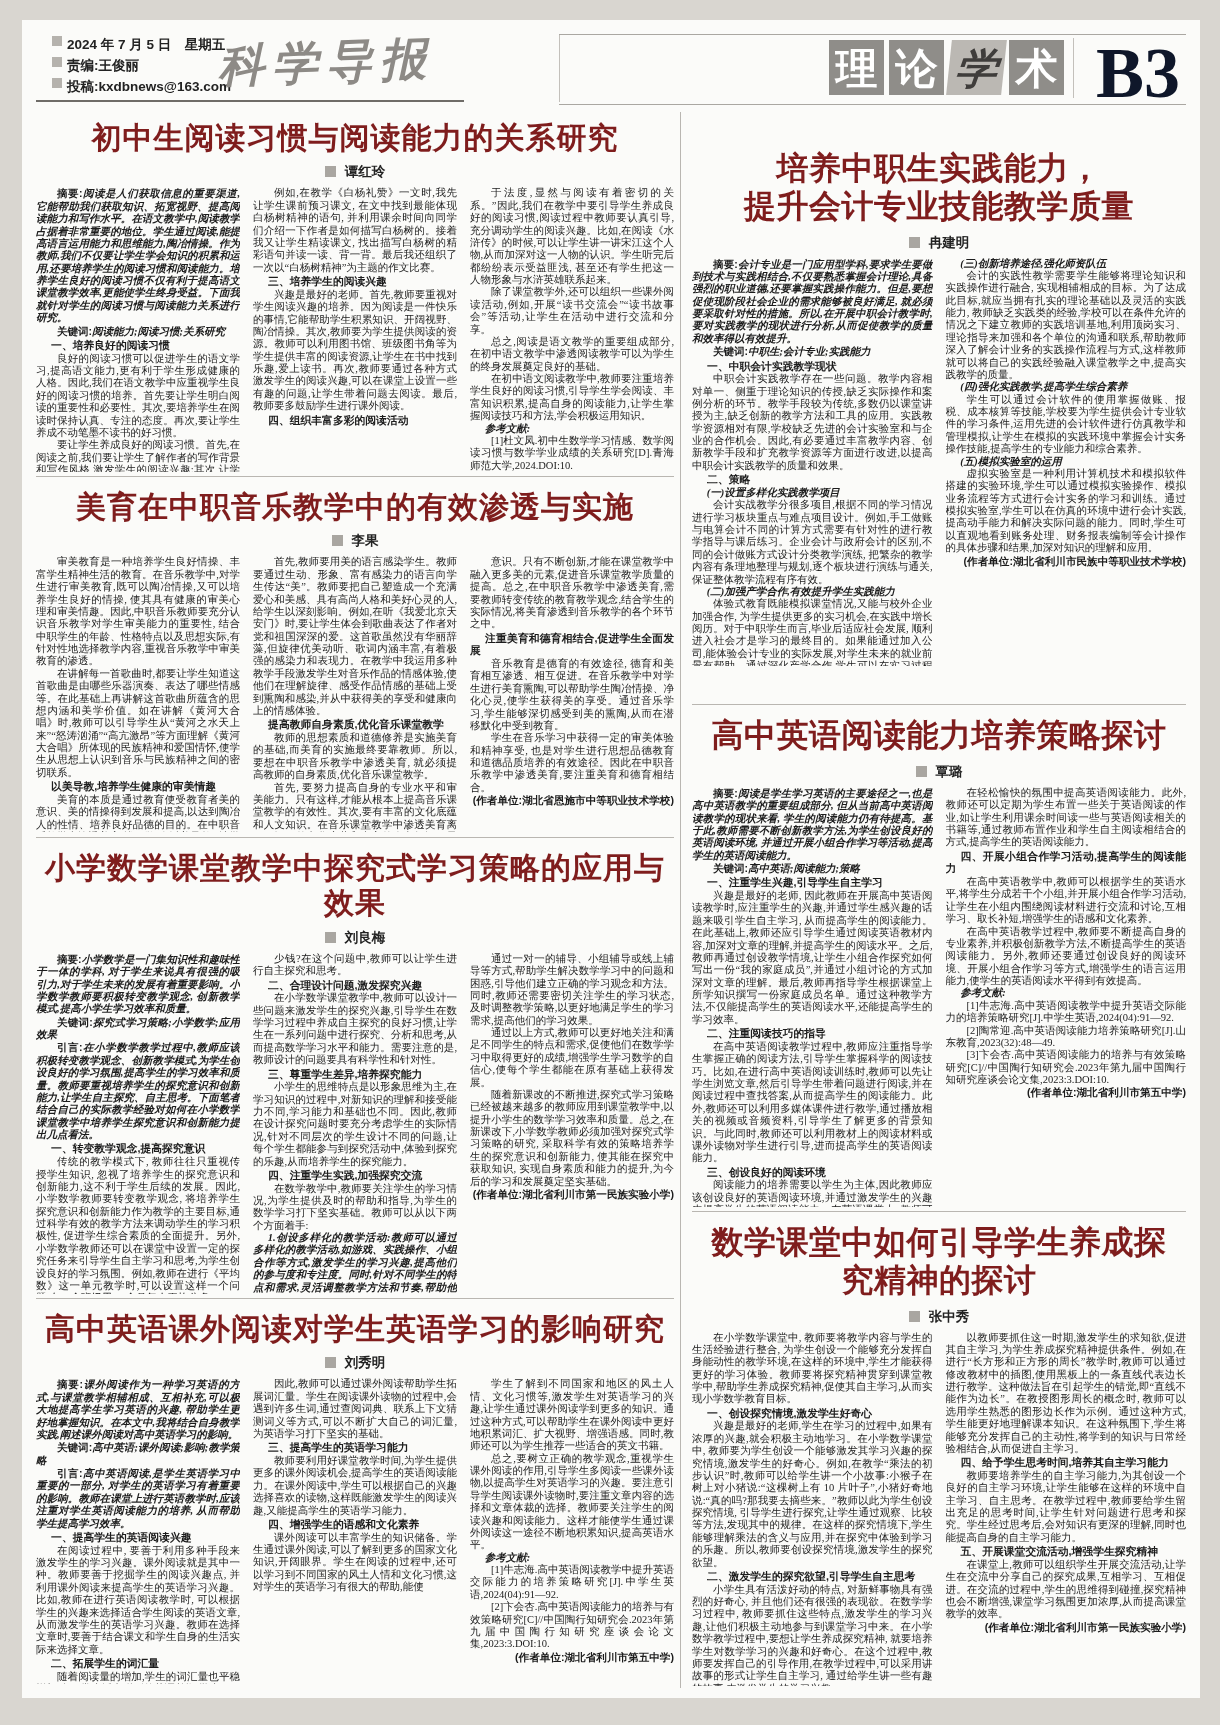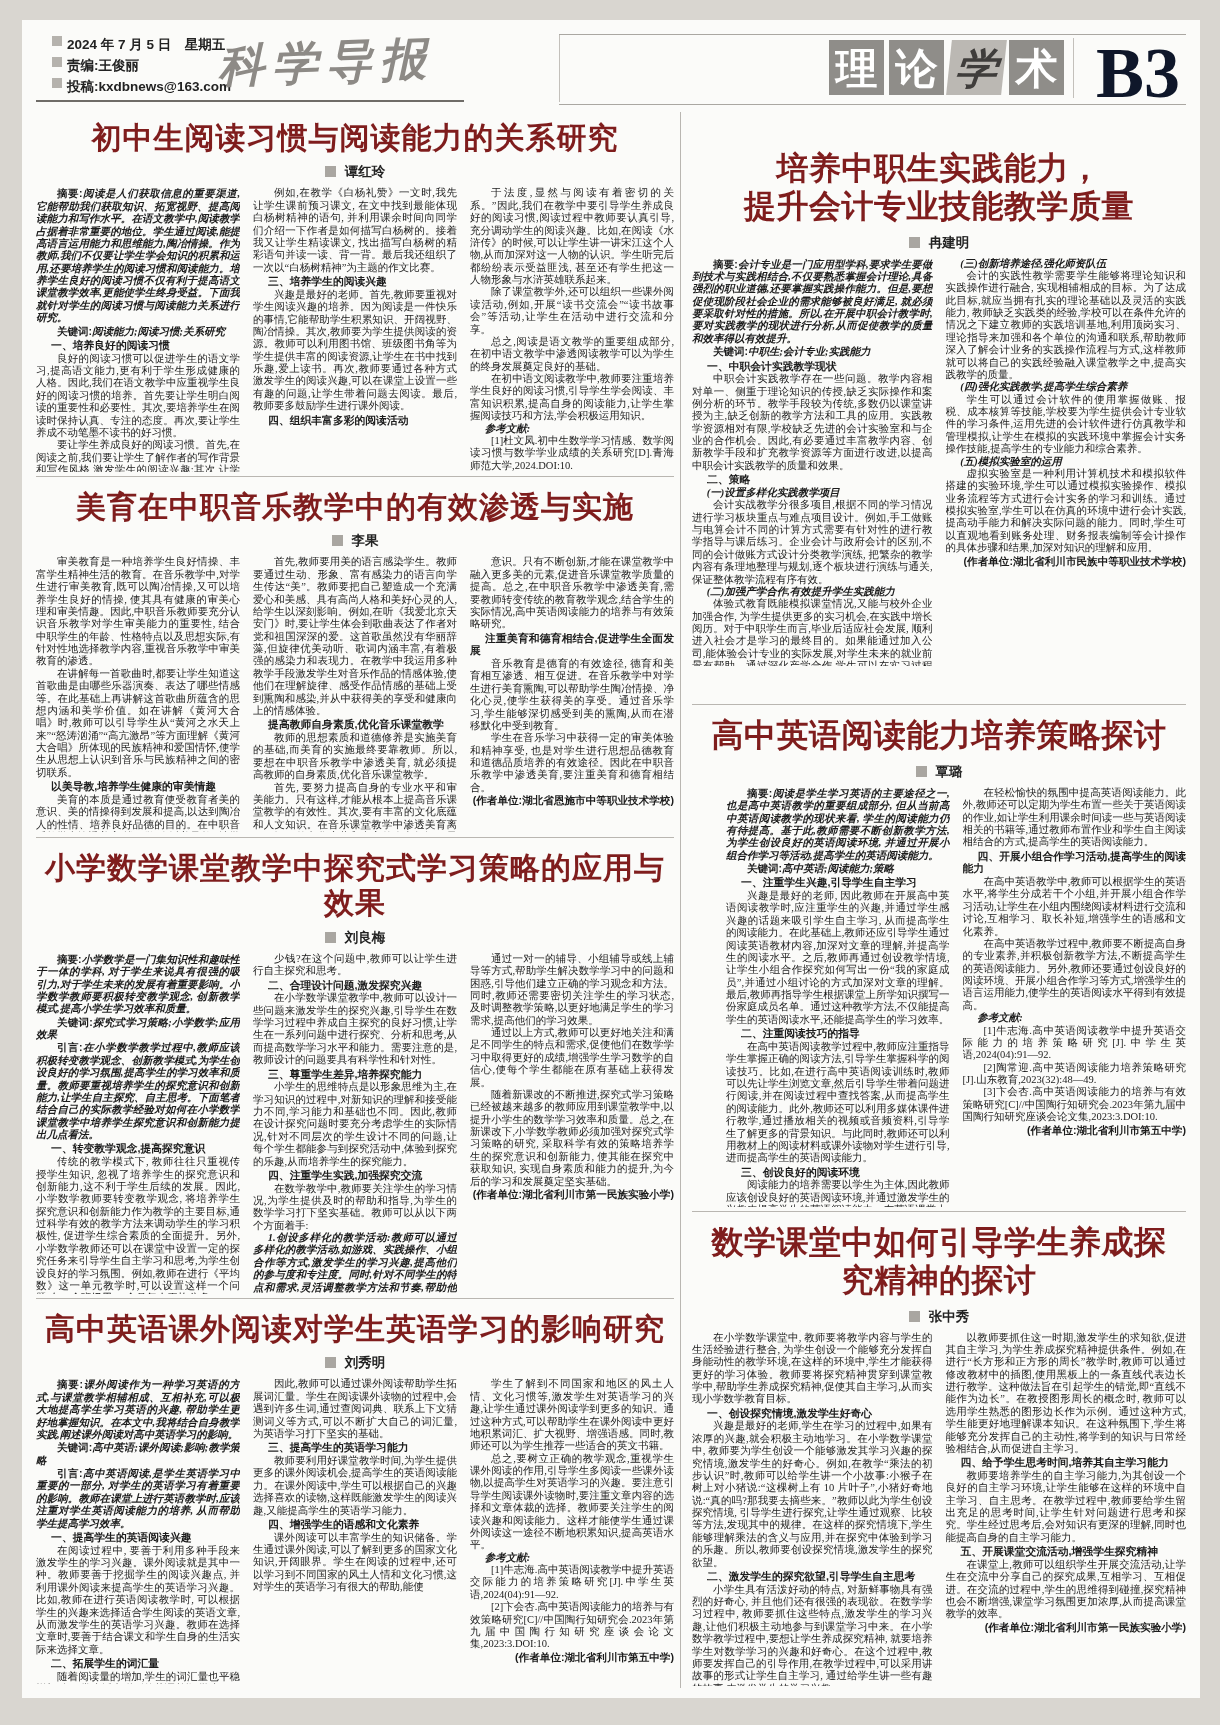--- a/index.html
+++ b/index.html
@@ -59,21 +59,21 @@
   .col p.blk-refh b{font-style:italic;}
   .col p.blk-unit{font-weight:bold;text-align:right;text-indent:0;
                   font-family:"Liberation Sans",sans-serif;font-size:10.6px;}
 
   
   .a1{height:360px;} .a1 .cols{height:292px;}
   .a3{height:352px;} .a3 .cols{height:276px;}
   .a5{height:452px;} .a5 .cols{height:372px;}
   .a7{height:388px;} .a7 .cols{height:306px;}
   .a2{height:588px;} .a2 .article-title{margin-top:38px;} .a2 .cols{height:408px;}
-  .a4{height:498px;} .a4 .cols{height:428px;margin-left:34px;}
+  .a4{height:498px;} .a4 .cols{height:428px;}
   .a6{height:470px;} .a6 .cols{height:402px;}
 </style>
 </head>
 <body>
 
 <div class="scan">
   <div class="paper">
 
     <div class="header">
       <div class="hdr-info">
@@ -156,21 +156,21 @@
               <p class="blk-h">以美导教,培养学生健康的审美情趣</p>
               <p class="blk-p">美育的本质是通过教育使受教育者美的意识、美的情操得到发展和提高,以达到陶冶人的性情、培养良好品德的目的。在中职音乐教学中渗透美育,就要做到“以美导教”,让学生在美的熏陶下, 逐步形成健康的审美情趣。</p>
             </div>
             <div class="col">
               <p class="blk-p">首先,教师要用美的语言感染学生。教师要通过生动、形象、富有感染力的语言向学生传达“美”。教师要把自己塑造成一个充满爱心和美感、具有高尚人格和美好心灵的人,给学生以深刻影响。例如,在听《我爱北京天安门》时,要让学生体会到歌曲表达了作者对党和祖国深深的爱。这首歌虽然没有华丽辞藻,但旋律优美动听、歌词内涵丰富,有着极强的感染力和表现力。在教学中我运用多种教学手段激发学生对音乐作品的情感体验,使他们在理解旋律、感受作品情感的基础上受到熏陶和感染,并从中获得美的享受和健康向上的情感体验。</p>
               <p class="blk-h">提高教师自身素质,优化音乐课堂教学</p>
               <p class="blk-p">教师的思想素质和道德修养是实施美育的基础,而美育的实施最终要靠教师。所以,要想在中职音乐教学中渗透美育, 就必须提高教师的自身素质,优化音乐课堂教学。</p>
               <p class="blk-p">首先, 要努力提高自身的专业水平和审美能力。只有这样,才能从根本上提高音乐课堂教学的有效性。其次,要有丰富的文化底蕴和人文知识。在音乐课堂教学中渗透美育离不开深厚的文化底蕴和丰富的人文知识。最后,要有创新</p>
             </div>
             <div class="col">
-              <p class="blk-p">意识。只有不断创新,才能在课堂教学中融入更多美的元素,促进音乐课堂教学质量的提高。总之,在中职音乐教学中渗透美育,需要教师转变传统的教育教学观念,结合学生的实际情况,高中英语阅读能力的培养与有效策略研究。</p>
+              <p class="blk-p">意识。只有不断创新,才能在课堂教学中融入更多美的元素,促进音乐课堂教学质量的提高。总之,在中职音乐教学中渗透美育,需要教师转变传统的教育教学观念,结合学生的实际情况,将美育渗透到音乐教学的各个环节之中。</p>
               <p class="blk-h">注重美育和德育相结合,促进学生全面发展</p>
               <p class="blk-p">音乐教育是德育的有效途径, 德育和美育相互渗透、相互促进。在音乐教学中对学生进行美育熏陶,可以帮助学生陶冶情操、净化心灵,使学生获得美的享受。通过音乐学习,学生能够深切感受到美的熏陶,从而在潜移默化中受到教育。</p>
               <p class="blk-p">学生在音乐学习中获得一定的审美体验和精神享受, 也是对学生进行思想品德教育和道德品质培养的有效途径。因此在中职音乐教学中渗透美育,要注重美育和德育相结合。</p>
               <p class="blk-unit">(作者单位:湖北省恩施市中等职业技术学校)</p>
             </div>
           </div>
       </section>
 
       <hr class="divider">
 

